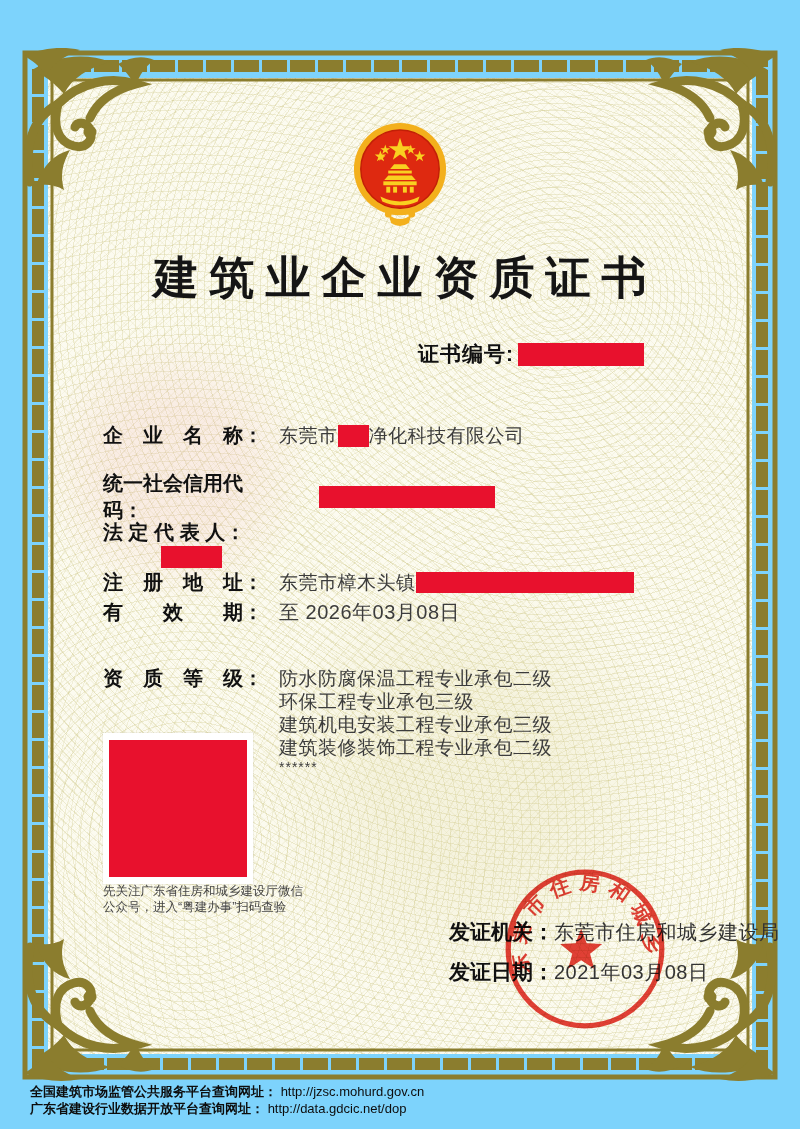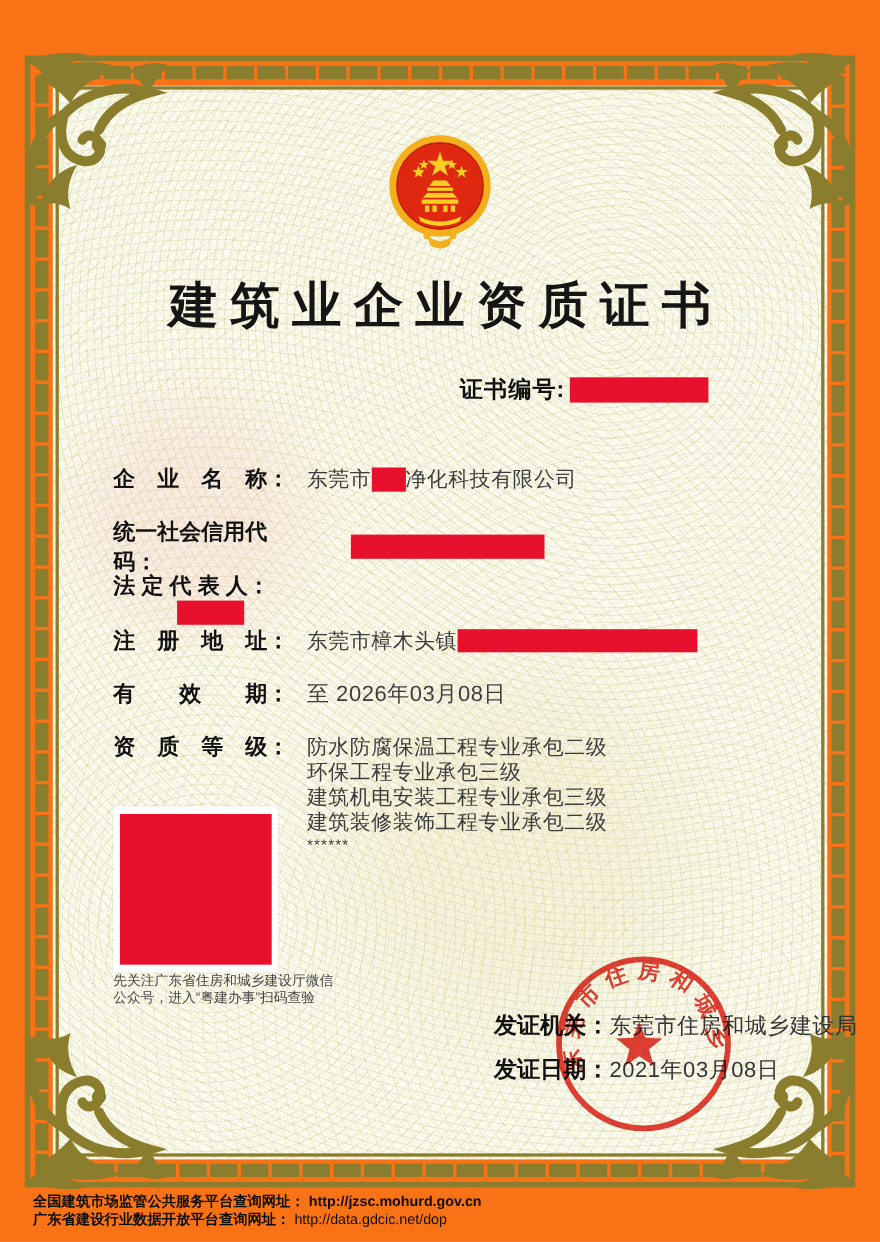--- a/index.html
+++ b/index.html
@@ -1,17 +1,17 @@
 <!DOCTYPE html>
 <html><head>
 <meta charset="utf-8">
 <style>
   html,body{margin:0;padding:0;}
   body{background:#ffffff;font-family:"Liberation Sans",sans-serif;}
-  .page{position:relative;width:800px;height:1129px;background:#f97316;overflow:hidden;}
+  .page{position:relative;width:800px;height:1129px;background:#7dd3fc;overflow:hidden;}
 
   
   .bg-texture{
     position:absolute;left:48px;top:78px;width:704px;height:976px;
     background:
       radial-gradient(circle at 18% 40%, rgba(238,178,178,.20) 0 60px, rgba(238,178,178,0) 140px),
       radial-gradient(circle at 60% 72%, rgba(214,206,140,.18) 0 90px, rgba(214,206,140,0) 220px),
       repeating-radial-gradient(circle at 72% 22%, rgba(202,195,128,.30) 0 1px, rgba(0,0,0,0) 1px 7px),
       repeating-radial-gradient(circle at 20% 78%, rgba(202,195,128,.28) 0 1px, rgba(0,0,0,0) 1px 9px),
       repeating-radial-gradient(circle at 85% 85%, rgba(202,195,128,.22) 0 1px, rgba(0,0,0,0) 1px 11px),
@@ -38,21 +38,21 @@
 
   .field{position:absolute;left:103px;display:flex;align-items:baseline;}
   .field .lbl{display:inline-block;width:176px;font-size:20px;font-weight:bold;color:#111;flex:none;}
   .field .val{font-size:19px;color:#3c3c3c;letter-spacing:.5px;}
   .field .redact{align-self:center;}
 
   .f-company{top:422px;font-family:Liberation Mono, monospace;}
   .f-credit{top:470px;gap:40px;}
   .f-legal{top:519px;flex-direction:column;}
   .f-address{top:569px;}
-  .f-valid{top:617px;}
+  .f-valid{top:599px;}
   .f-qual{top:665px;}
   .qual-lines div{font-size:19px;color:#3c3c3c;line-height:23px;letter-spacing:.5px;}
   .qual-lines .stars{font-size:14px;line-height:16px;color:#3c3c3c;letter-spacing:1px;}
 
   .qr-box{position:absolute;left:103px;top:733px;width:150px;height:151px;background:#ffffff;
           box-shadow:0 0 0 1px rgba(0,0,0,.04);}
   .qr-box .inner{position:absolute;left:6px;top:7px;right:6px;bottom:7px;background:#e8112d;}
 
   .qr-caption{position:absolute;left:103px;top:884px;width:206px;
     font-size:12.5px;line-height:15.5px;color:#454545;}
@@ -61,21 +61,21 @@
   .issuer-row{top:918px;}
   .date-row{top:958px;}
   .issuer-row .lbl,.date-row .lbl{font-size:21px;font-weight:bold;color:#111;margin-left:29px;}
   .issuer-row .val,.date-row .val{font-size:20px;color:#333;letter-spacing:.5px;}
 
   .seal{position:absolute;left:489px;top:853px;width:192px;height:192px;
         mix-blend-mode:multiply;opacity:.92;}
 
   .footer{position:absolute;left:30px;top:1084px;font-size:13px;line-height:16.5px;color:#0d0d0d;}
   .footer .lbl{font-weight:bold;}
-  .footer .url-bold{font-weight:bold;}
+  .footer .url-bold{font-weight:normal;}
   .footer .url{font-weight:normal;}
 </style>
 </head>
 <body>
 
 <div class="page">
 
   <div class="bg-texture"></div>
 
   <svg class="frame" width="800" height="1129" viewBox="0 0 800 1129">

